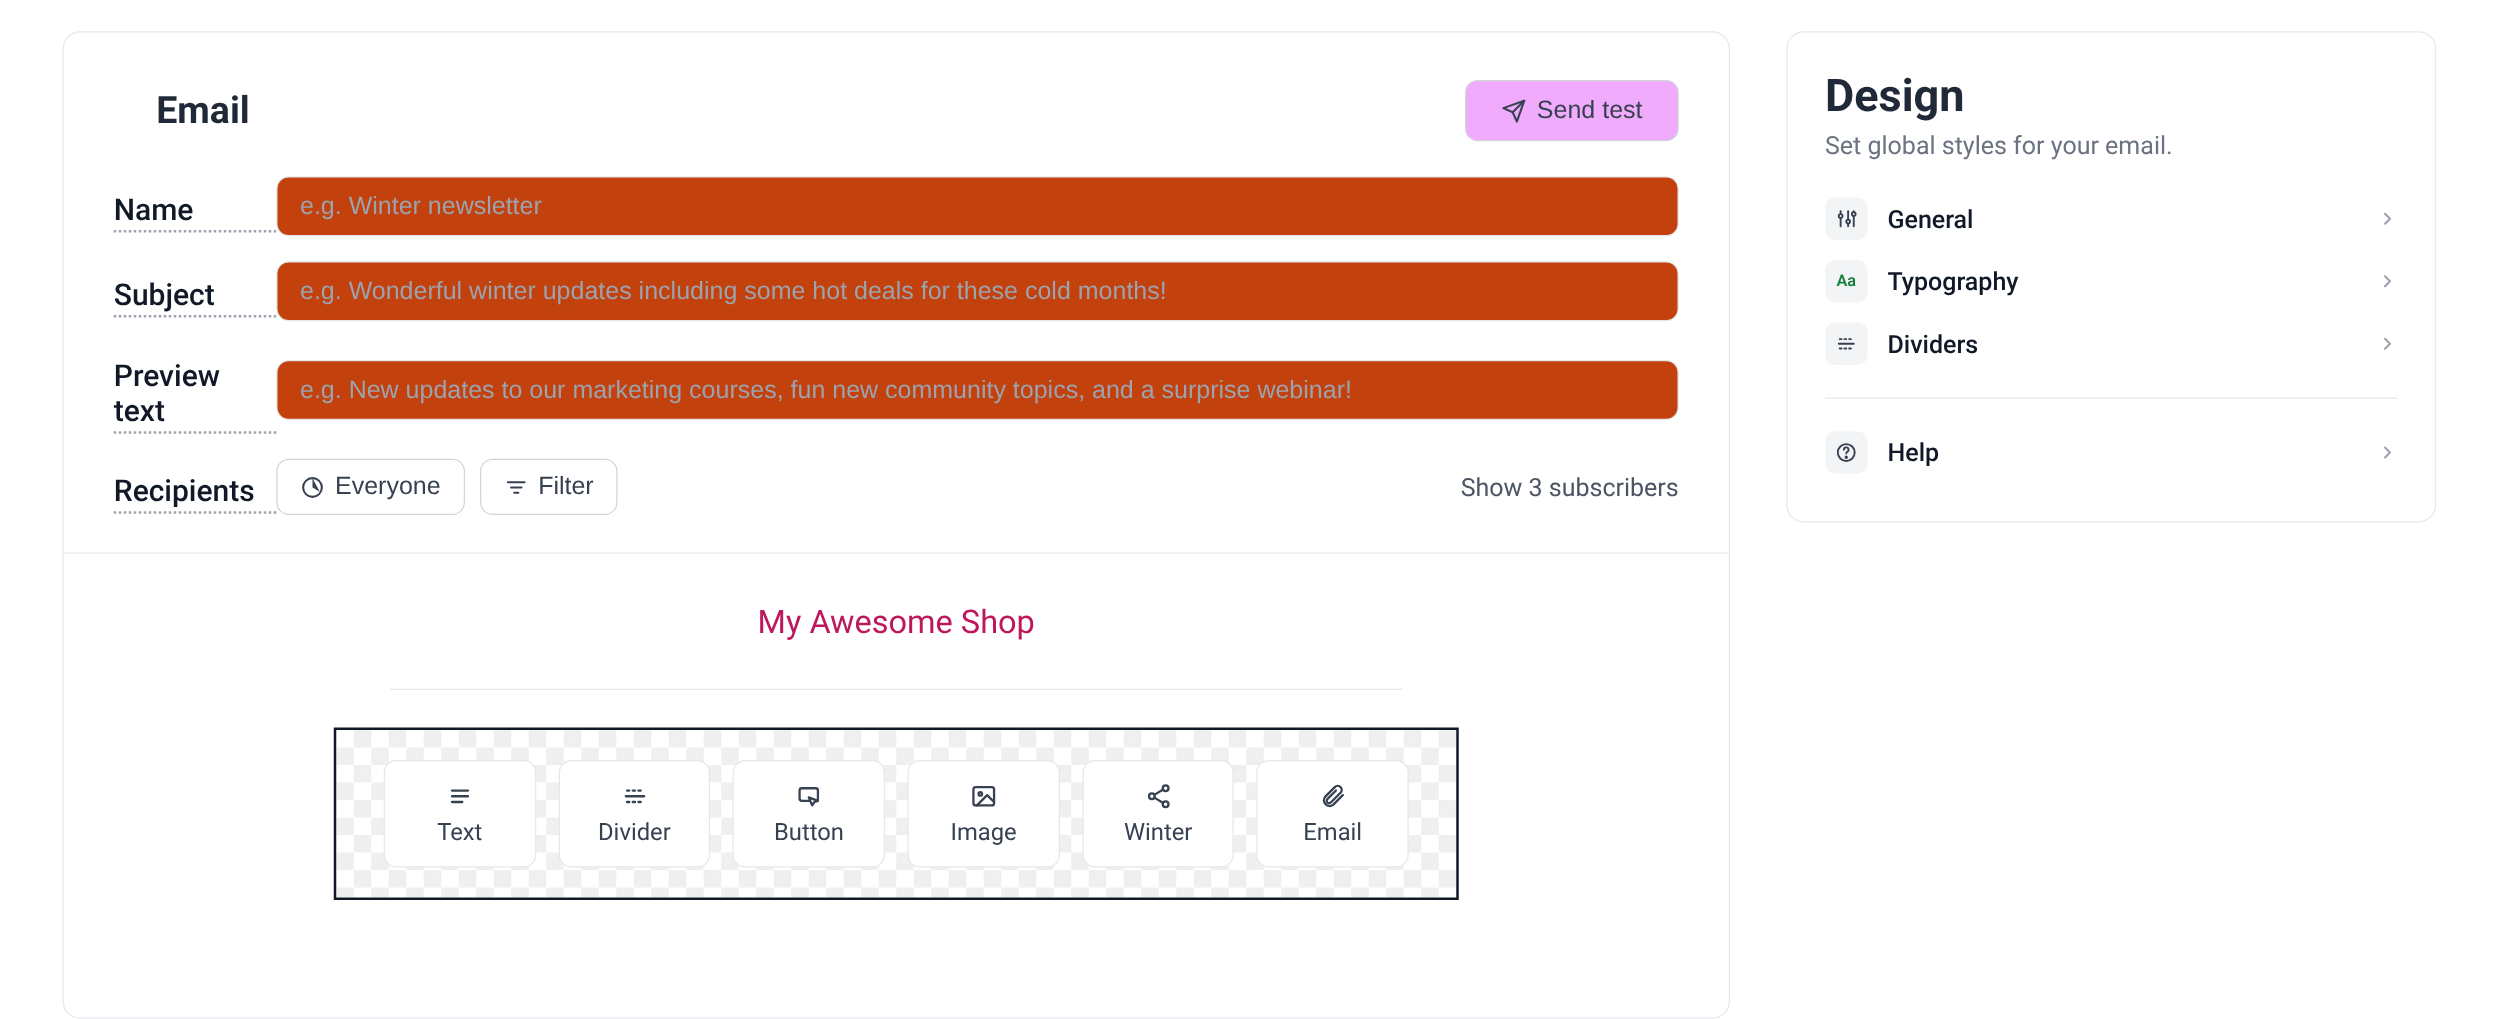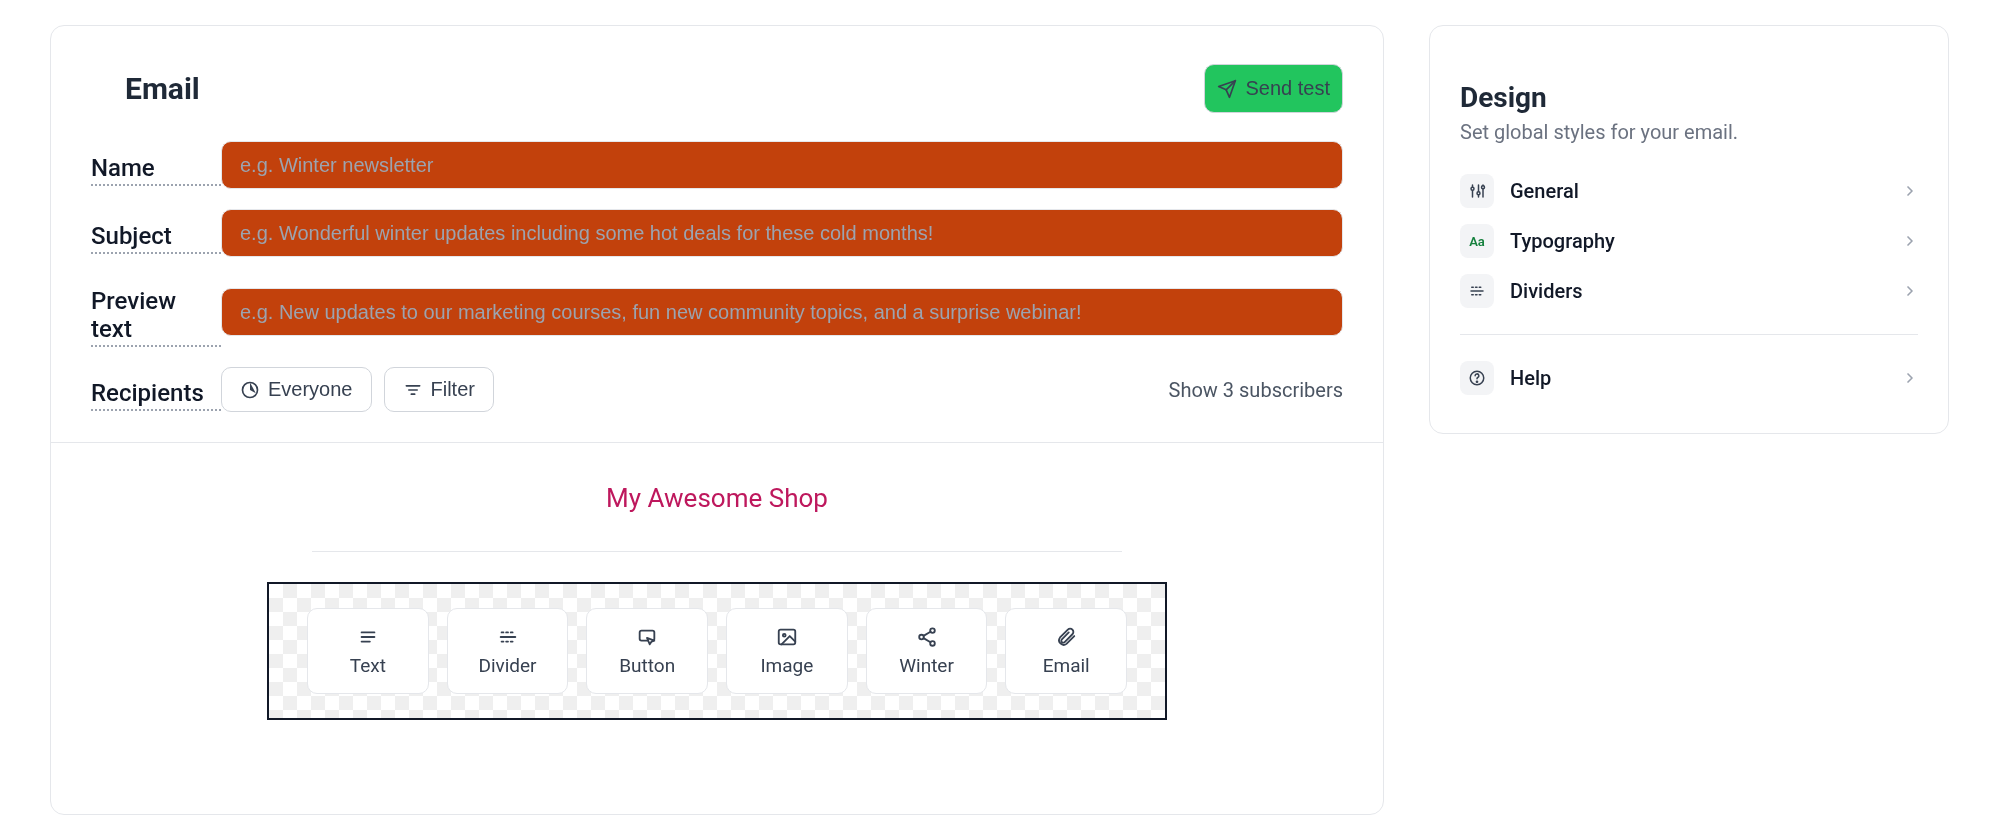--- a/index.html
+++ b/index.html
@@ -34,24 +34,24 @@
   margin-left: 34px;
 }
 .page-title {
   font-size: 30px;
   font-weight: 700;
 }
 .send-test-btn {
   display: inline-flex;
   align-items: center;
   gap: 8px;
-  background: #22c55e;
+  background: #f0abfc;
   border: 1px solid #d1d5db;
   border-radius: 10px;
-  padding: 12px 12px;
+  padding: 12px 28px;
   font-size: 20px;
   color: #374151;
   cursor: pointer;
 }
 .form-row {
   display: flex;
   align-items: center;
   gap: 0;
   margin-bottom: 20px;
 }
@@ -152,24 +152,23 @@
 }
 .side-panel {
   width: 520px;
   border: 1px solid #e5e7eb;
   border-radius: 14px;
   background: #fff;
   padding: 30px 30px;
   align-self: flex-start;
 }
 .side-title {
-  font-size: 28px;
+  font-size: 36px;
   font-weight: 700;
   margin-bottom: 6px;
-  margin-top: 25px;
 }
 .side-sub {
   font-size: 20px;
   color: #6b7280;
   margin-bottom: 22px;
 }
 .side-item {
   display: flex;
   align-items: center;
   gap: 16px;

